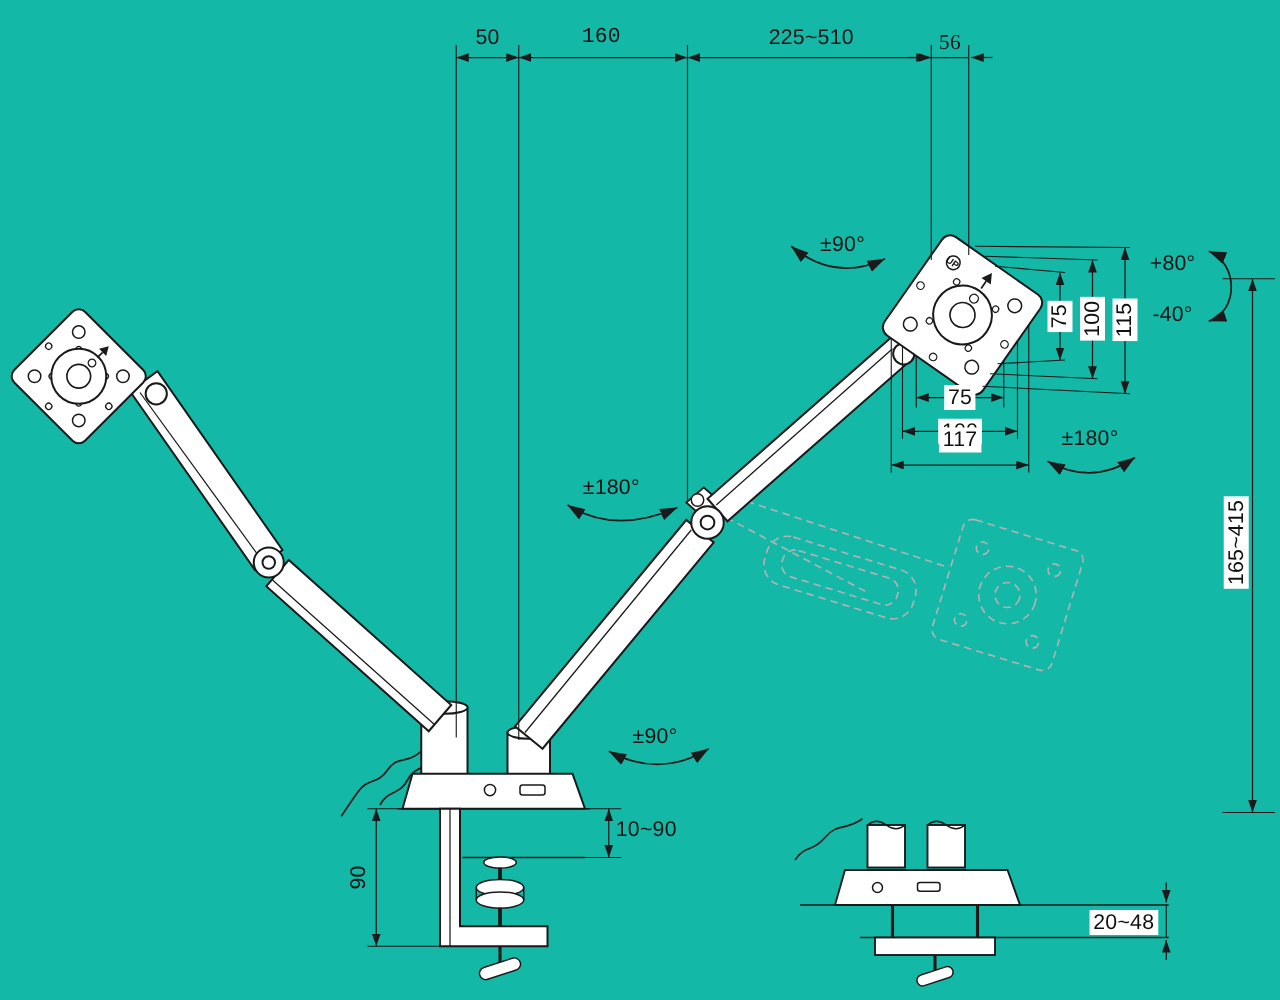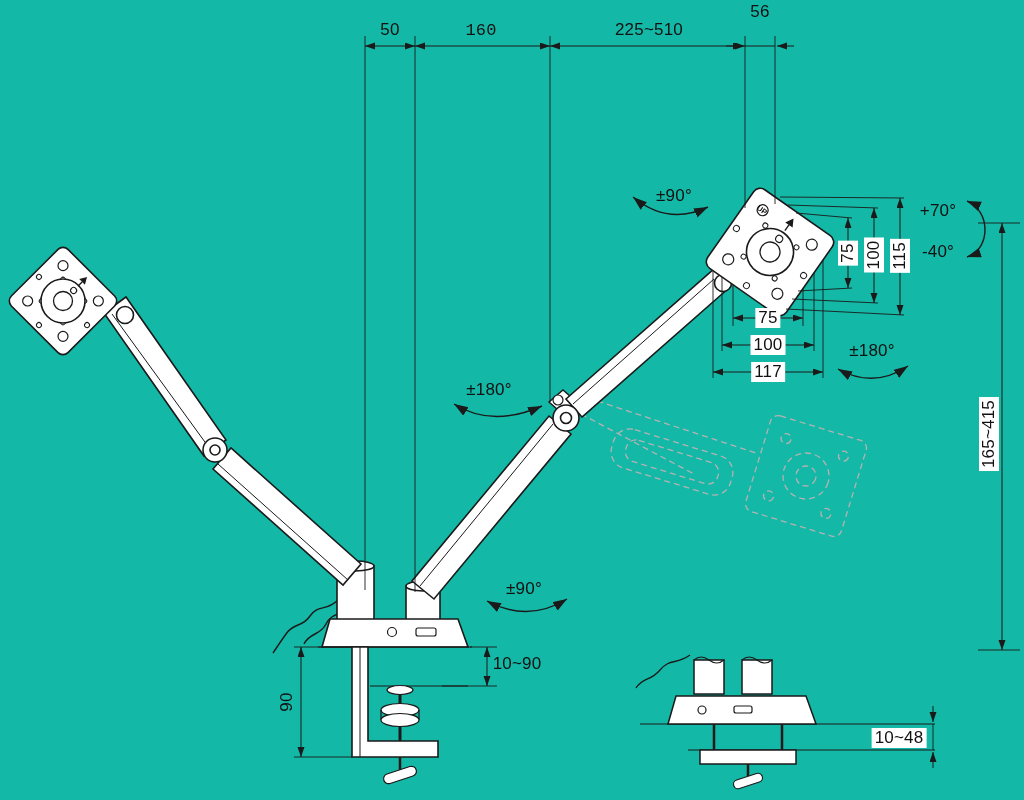--- a/index.html
+++ b/index.html
@@ -208,38 +208,38 @@
       <path d="M967,201 C991,211 991,249 967,257" marker-start="url(#ah)" marker-end="url(#ah)"></path>
       <path d="M454,404 Q492,428 542,406" marker-start="url(#ah)" marker-end="url(#ah)"></path>
       <path d="M838,369 Q874,389 908,366" marker-start="url(#ah)" marker-end="url(#ah)"></path>
       <path d="M487,601 Q528,623 567,599" marker-start="url(#ah)" marker-end="url(#ah)"></path>
     </g>
   </svg>
 
   <div class="lbl" style="left:390px; top:30px;">50</div>
   <div class="lbl" style="left:481px; top:30px;font-family:Liberation Mono, monospace;">160</div>
   <div class="lbl" style="left:649px; top:30px;">225~510</div>
-  <div class="lbl" style="left:760px; top:12px;">56</div>
+  <div class="lbl" style="left:760px; top:34px;font-family:Liberation Serif, serif;">56</div>
 
   <div class="lbl" style="left:674px; top:196px;">±90°</div>
-  <div class="lbl" style="left:938px; top:211px;">+70°</div>
+  <div class="lbl" style="left:938px; top:211px;">+80°</div>
   <div class="lbl" style="left:938px; top:252px;">-40°</div>
   <div class="lbl" style="left:489px; top:390px;">±180°</div>
   <div class="lbl" style="left:872px; top:351px;">±180°</div>
   <div class="lbl" style="left:524px; top:589px;">±90°</div>
 
   <div class="lbl rot bg" style="left:848px; top:253px;">75</div>
   <div class="lbl rot bg" style="left:874px; top:255px;">100</div>
   <div class="lbl rot bg" style="left:900px; top:256px;">115</div>
 
   <div class="lbl bg" style="left:768px; top:318px;">75</div>
   <div class="lbl bg" style="left:768px; top:345px;">100</div>
-  <div class="lbl bg" style="left:768px; top:372px;">117</div>
+  <div class="lbl bg" style="left:768px; top:352px;">117</div>
 
   <div class="lbl rot bg" style="left:989px; top:434px;">165~415</div>
 
   <div class="lbl rot" style="left:287px; top:702px;">90</div>
   <div class="lbl" style="left:517px; top:664px;">10~90</div>
-  <div class="lbl bg" style="left:899px; top:738px;">10~48</div>
+  <div class="lbl bg" style="left:899px; top:738px;">20~48</div>
 
   <div class="lbl sm rot35" style="left:762px; top:210px;">UP</div>
 
 </div>
 
 </body></html>

